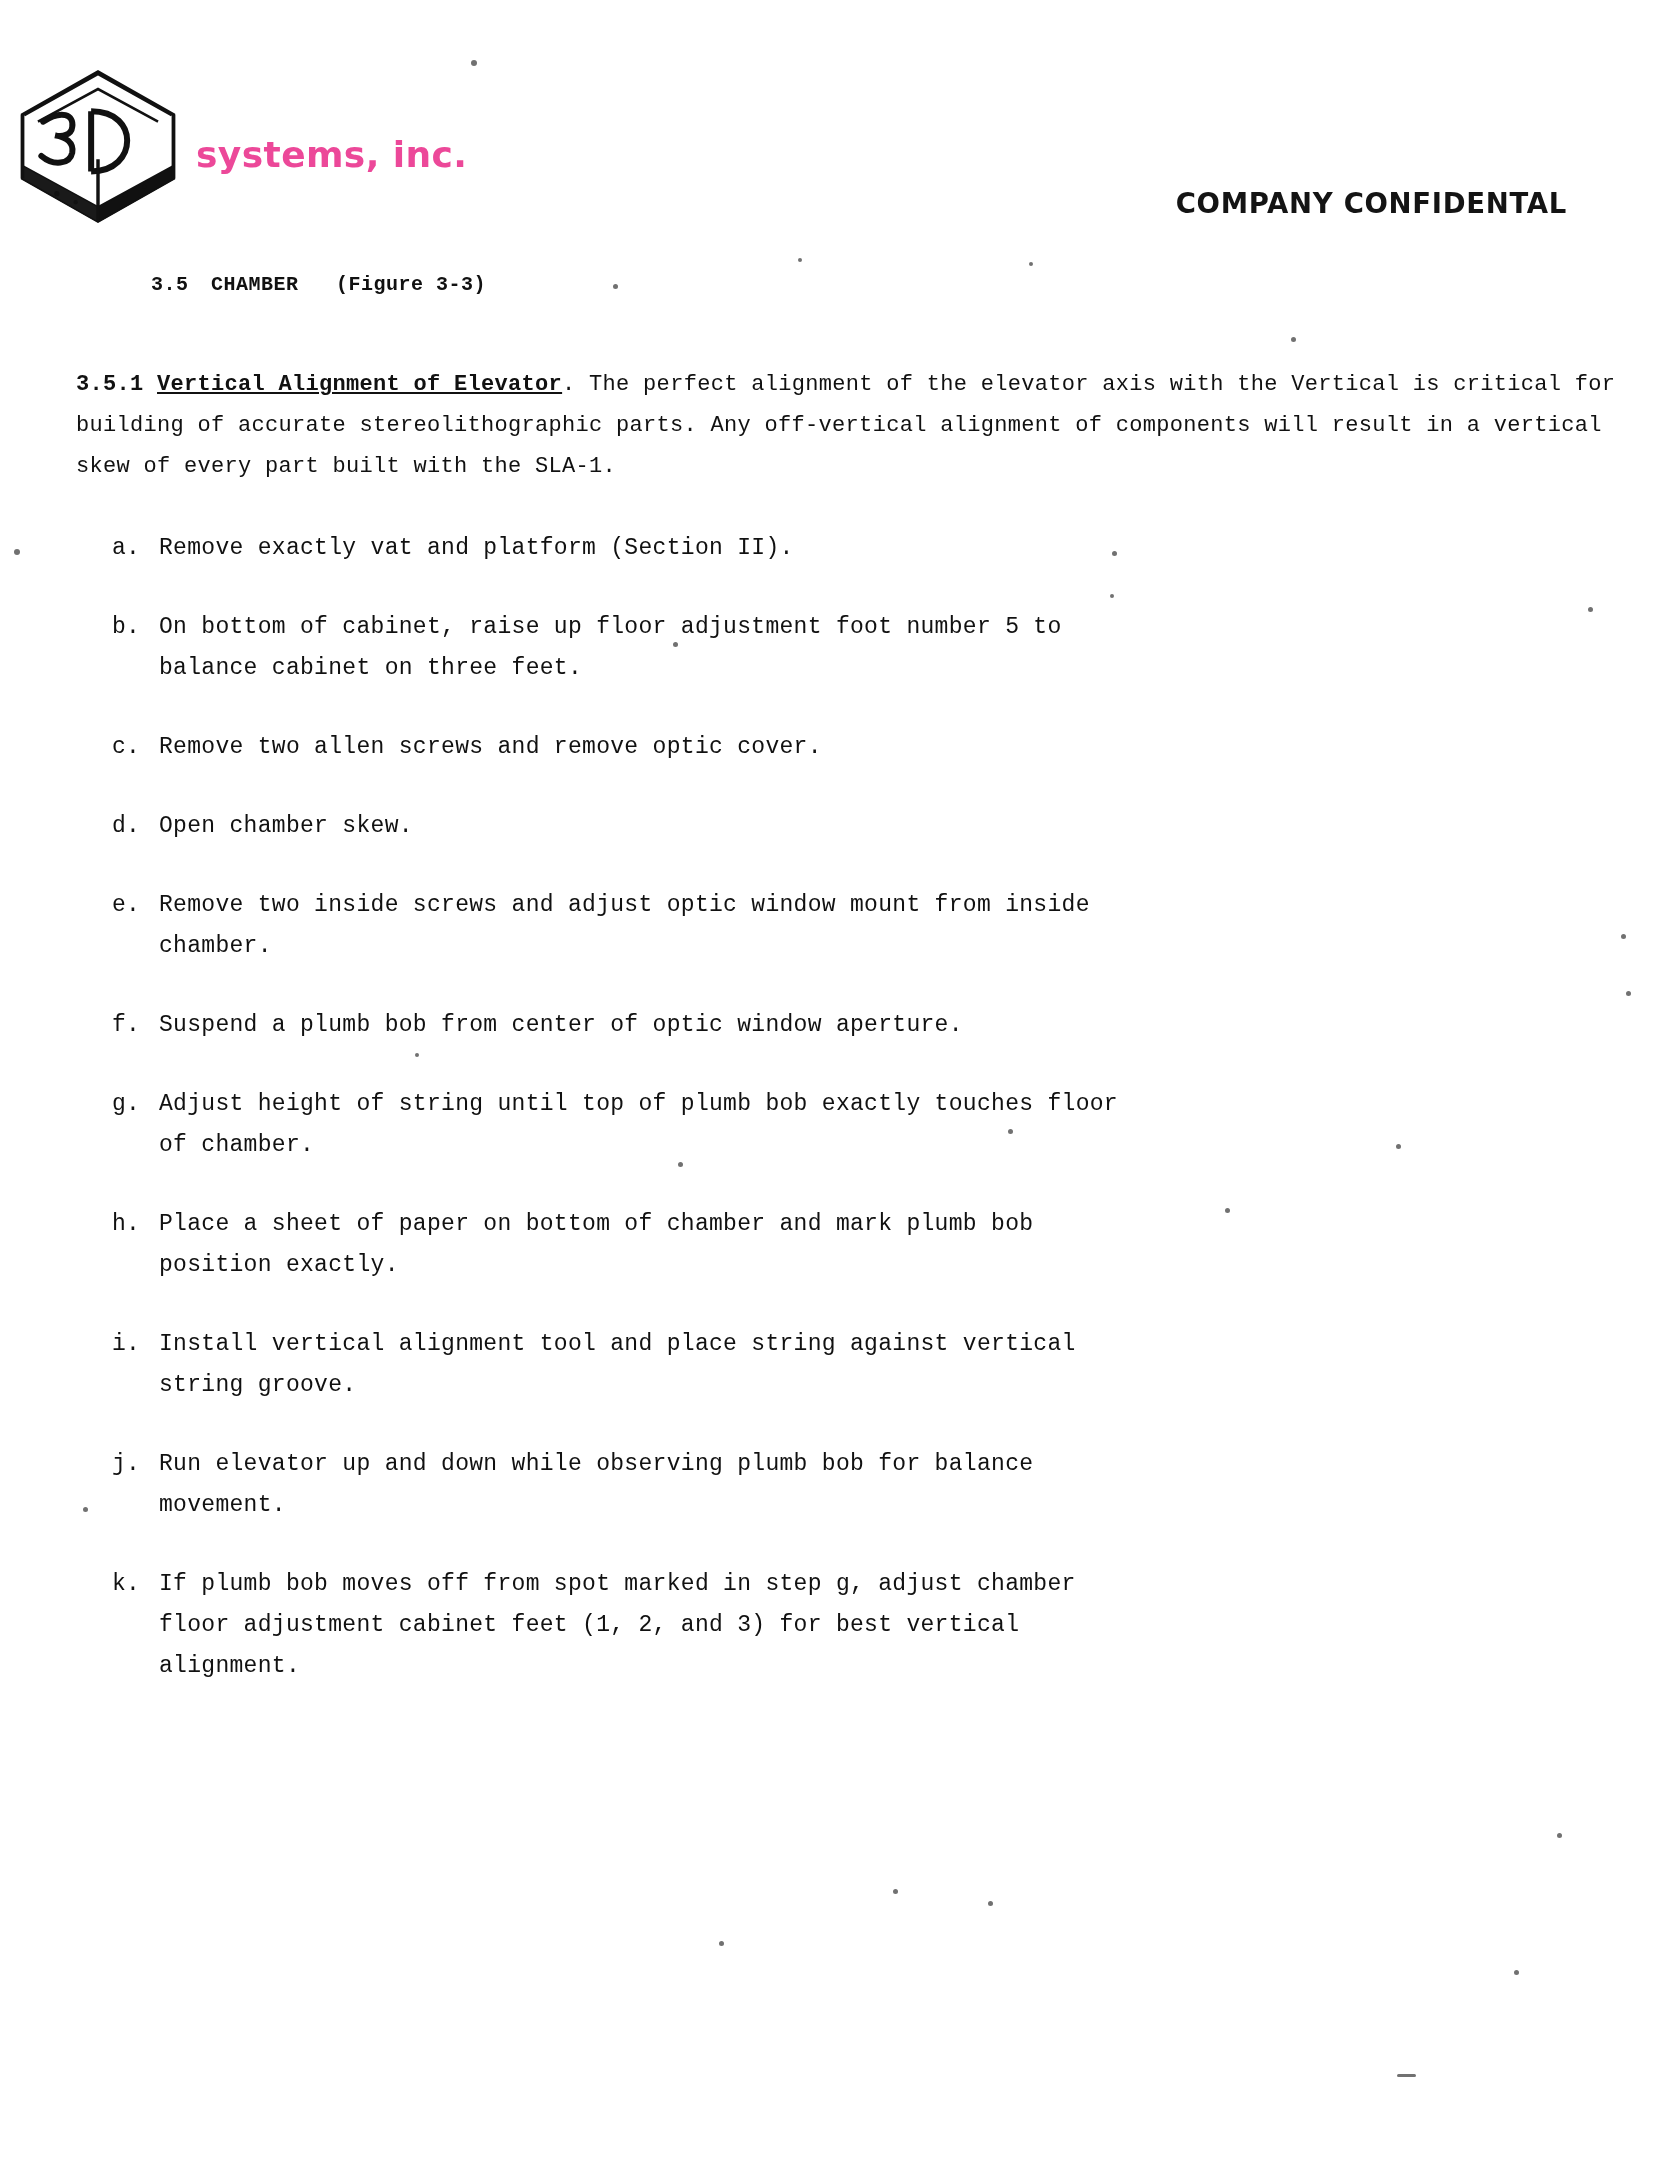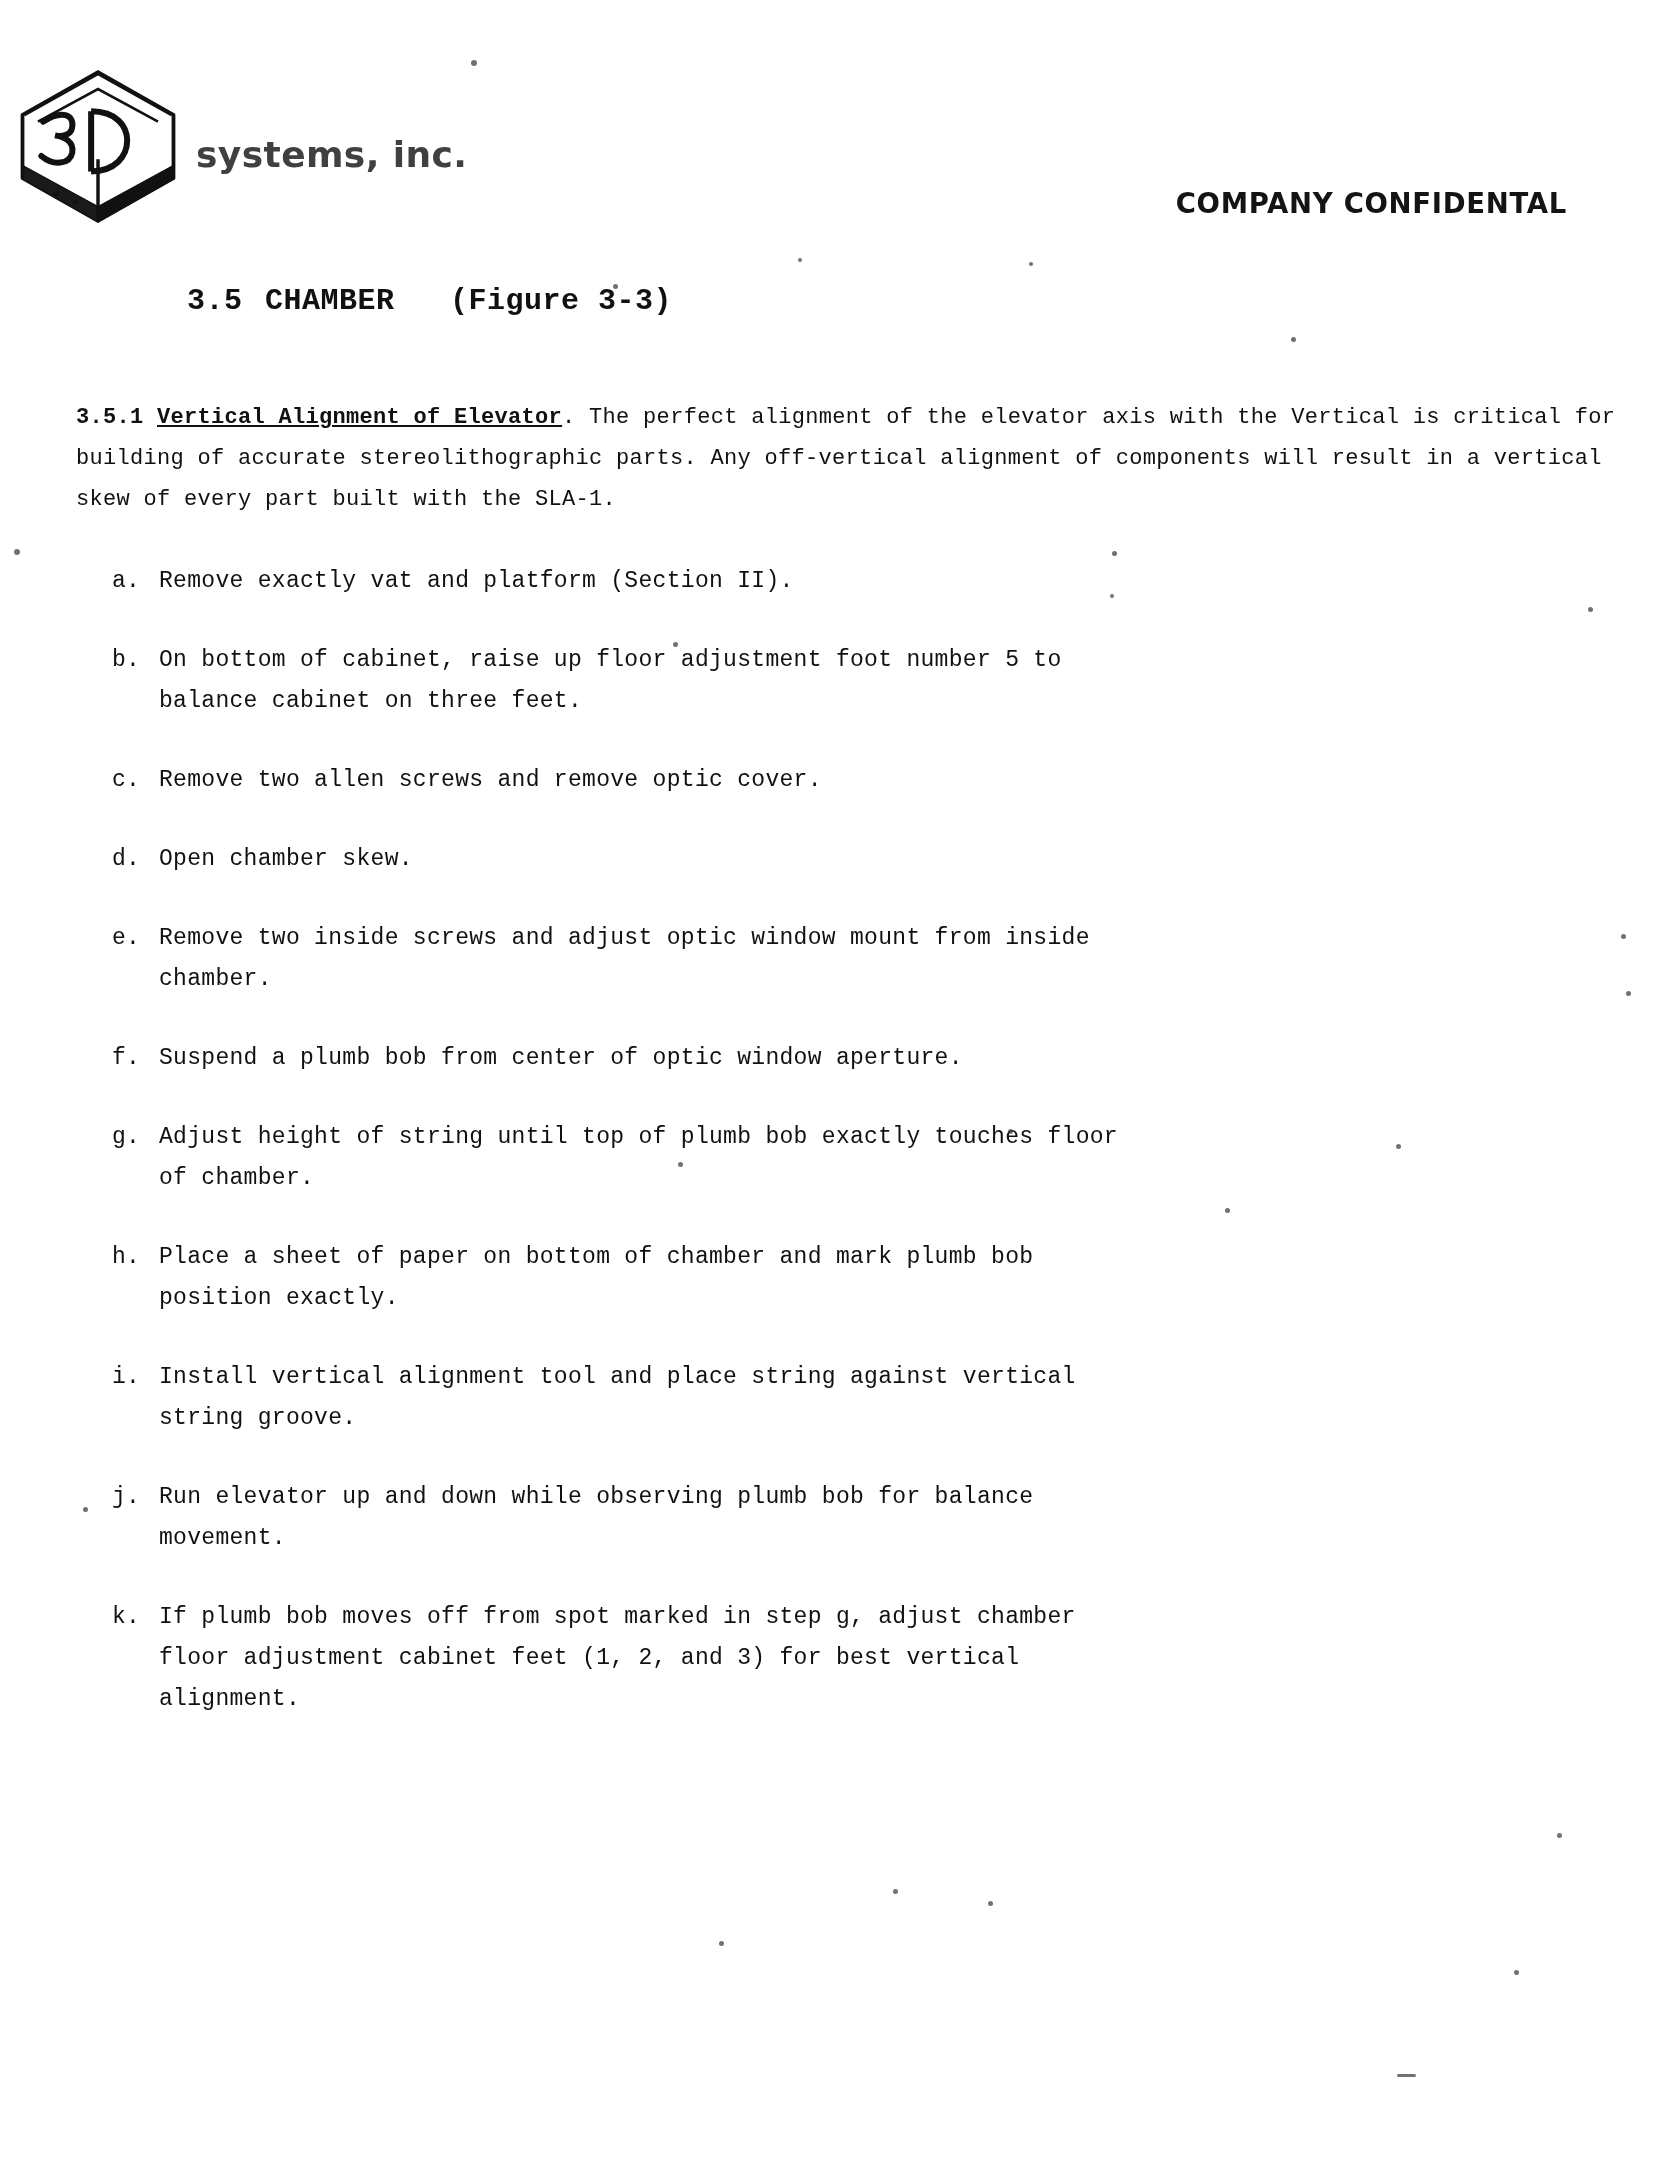--- a/index.html
+++ b/index.html
@@ -34,21 +34,21 @@
   }
   .logo-svg { display: block; }
   .brand {
     position: absolute;
     left: 196px;
     top: 93px;
     font-family: "DejaVu Sans", "Liberation Sans", sans-serif;
     font-size: 36px;
     font-weight: 700;
     letter-spacing: 0.4px;
-    color: #404040;
+    color: #ec4899;
   }
   .confidential {
     position: absolute;
     right: 112px;
     top: 102px;
     font-family: "DejaVu Sans", "Liberation Sans", sans-serif;
     font-size: 27.5px;
     font-weight: 600;
     letter-spacing: 0.7px;
     color: #141414;
@@ -57,21 +57,21 @@
   }
 
   
   .doc-body {
     position: absolute;
     left: 76px;
     top: 250px;
     width: 1540px;
   }
   .section-heading {
-    font-size: 30px;
+    font-size: 20px;
     letter-spacing: 0.5px;
     font-weight: 700;
     color: #111;
     margin: 0 0 45px 0;
     white-space: pre;
   }
   .section-heading .num { margin-right: 22.4px; }
 
   .subsection {
     font-size: 22px;

